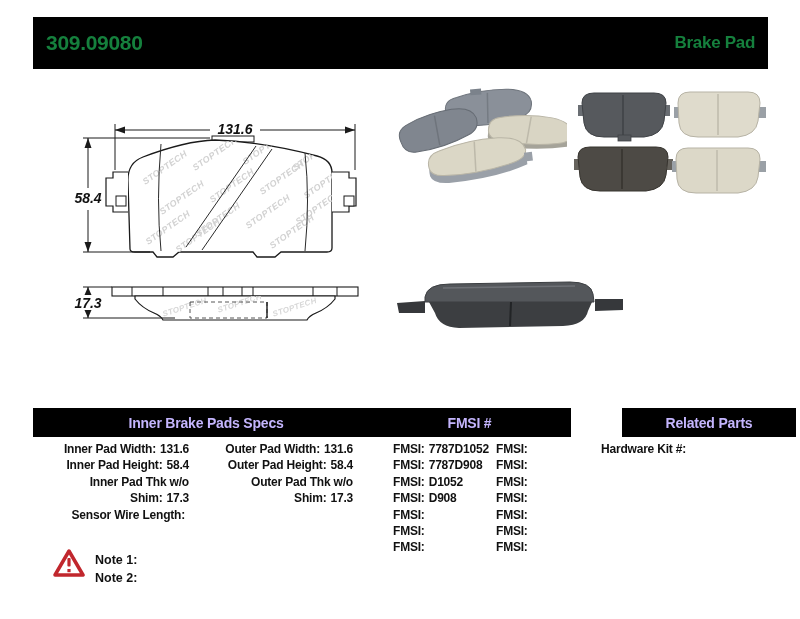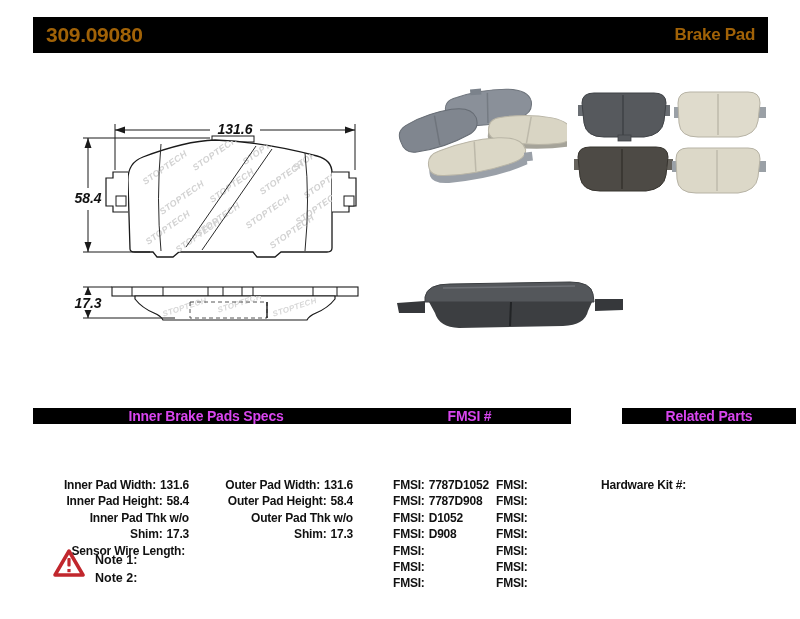--- a/index.html
+++ b/index.html
@@ -1,33 +1,33 @@
 <!DOCTYPE html>
 <html><head>
 <meta charset="utf-8">
 <style>
   html,body{margin:0;padding:0;background:#fff;}
   .page{position:relative;width:800px;height:619px;background:#ffffff;overflow:hidden;
         font-family:"Liberation Sans",sans-serif;color:#111;}
   .abs{position:absolute;}
   
-  .hdr-bar{left:33px;top:17px;width:735px;height:36px;background:#000;color:#a16207;
+  .hdr-bar{left:33px;top:17px;width:735px;height:52px;background:#000;color:#15803d;
            display:flex;align-items:center;justify-content:space-between;
            padding:0 13px;box-sizing:border-box;gap:8px;}
   .hdr-bar .pn{font-size:21px;font-weight:bold;letter-spacing:-0.3px;}
   .hdr-bar .prod{font-size:17px;font-weight:bold;letter-spacing:-0.3px;}
   
-  .th{top:408px;height:16px;background:#000;color:#d946ef;display:flex;align-items:center;
+  .th{top:408px;height:29px;background:#000;color:#c4b5fd;display:flex;align-items:center;
       font-size:14px;font-weight:bold;letter-spacing:-0.2px;}
   .th span{flex:1;text-align:center;}
   .bar1{left:33px;width:346px;}
   .bar2{left:368px;width:203px;}
   .bar3{left:594px;width:174px;margin-left:28px;}
   
-  .speccol{top:441px;font-size:12px;font-weight:bold;line-height:16.4px;letter-spacing:-0.2px;margin-top:36px;}
+  .speccol{top:441px;font-size:12px;font-weight:bold;line-height:16.4px;letter-spacing:-0.2px;}
   .right{text-align:right;}
   .inner{left:33px;width:156px;}
   .outer{left:197px;width:156px;}
   .fmsi1{left:393px;width:102px;}
   .fmsi2{left:496px;width:95px;}
   .related{left:601px;width:160px;}
   .val{margin-left:4px;}
   
   .notes{left:95px;top:551px;font-size:12.5px;font-weight:bold;line-height:18px;text-align:center;}
   svg text{font-family:"Liberation Sans",sans-serif;}

